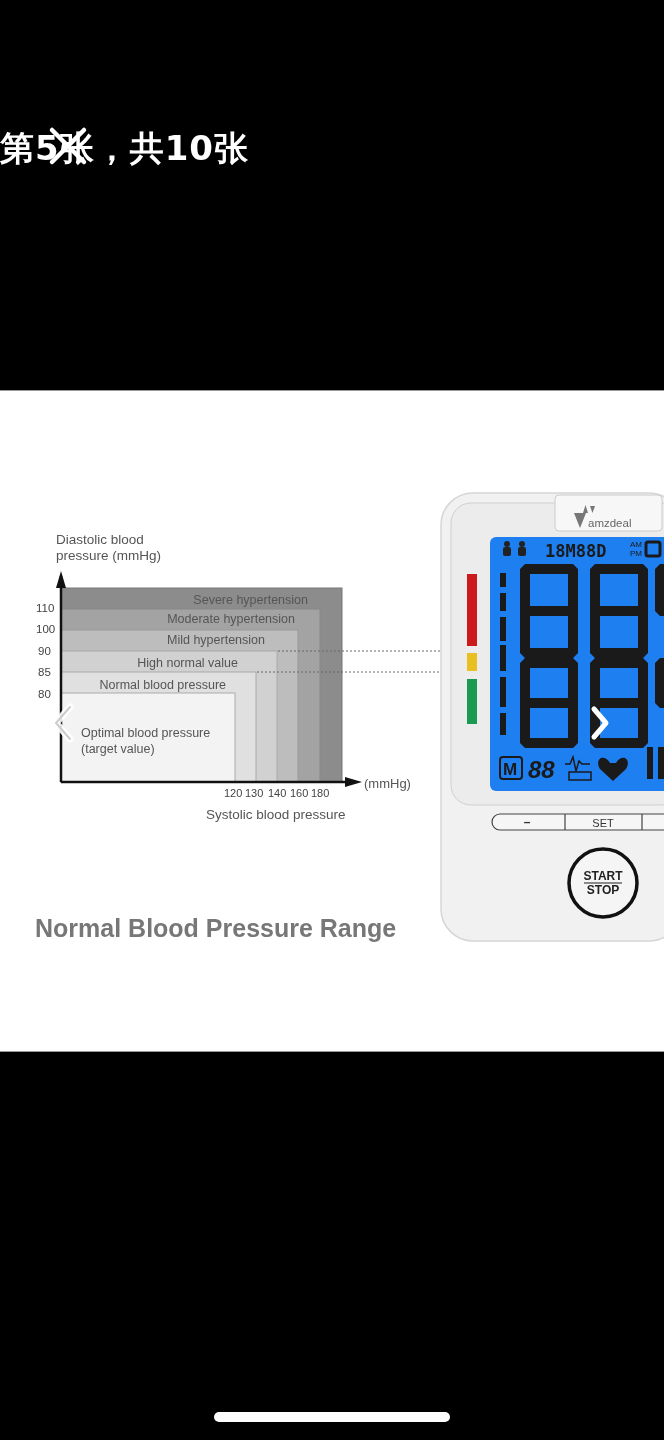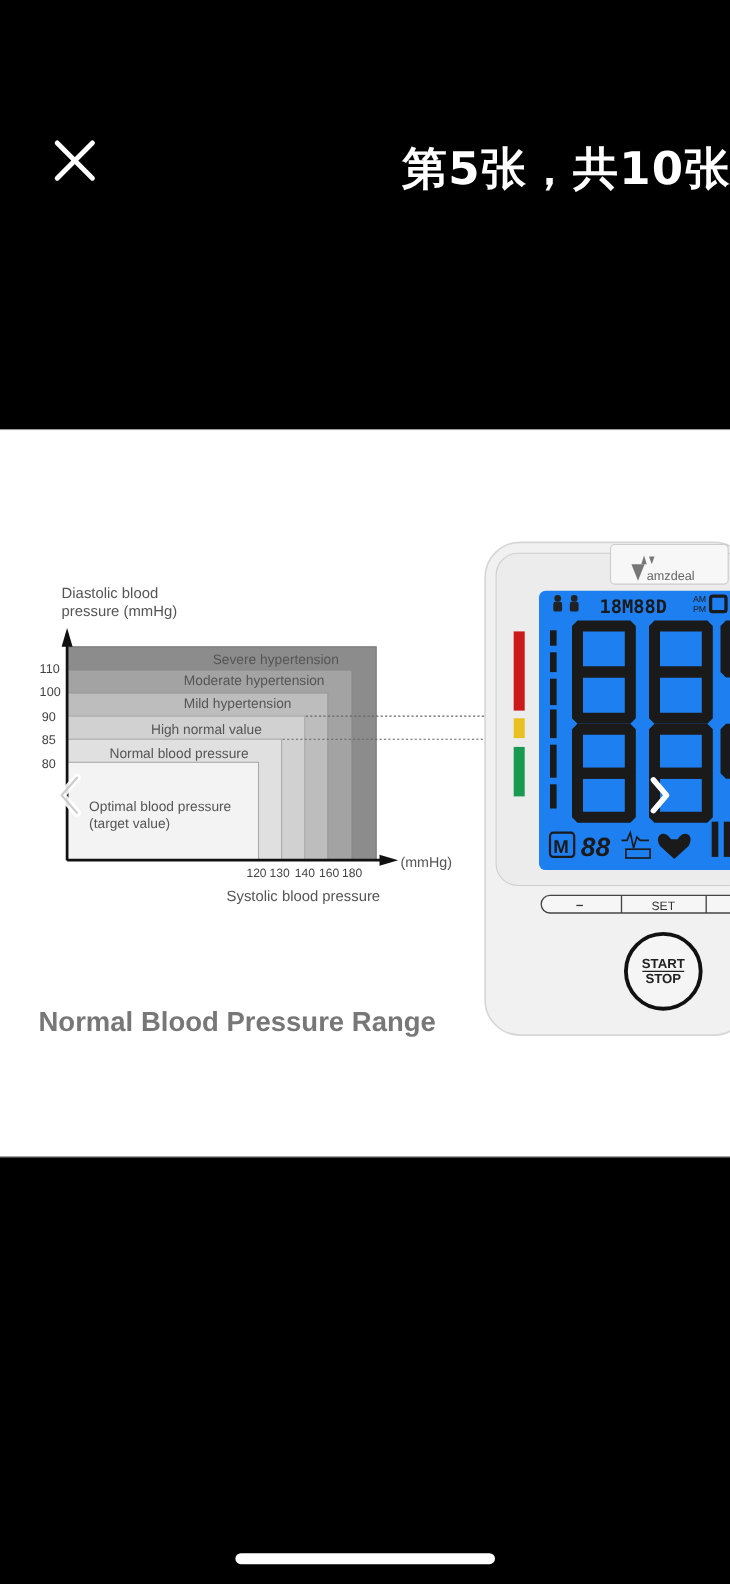--- a/index.html
+++ b/index.html
@@ -2,22 +2,22 @@
 <html><head>
 <meta charset="utf-8">
 <style>
   * { box-sizing: border-box; margin: 0; padding: 0; }
   html, body { width: 664px; height: 1440px; background: #000; overflow: hidden; }
   body { position: relative; font-family: "Liberation Sans", sans-serif; }
 
   .topbar { position: absolute; left: 0; top: 0; width: 664px; height: 390px; background: #000; }
   .close-btn { position: absolute; left: 46px; top: 124px; width: 44px; height: 44px; cursor: pointer; }
   .close-btn svg { width: 44px; height: 44px; }
-  .counter { position: absolute; left: 0; width: 664px; top: 126px; text-align: right; color: #fff;
-             font-family: "DejaVu Sans", sans-serif; font-weight: bold; font-size: 41px; letter-spacing: 1px; }
+  .counter { position: absolute; left: 0; width: 664px; top: 126px; text-align: left; color: #fff;
+             font-family: "DejaVu Sans", sans-serif; font-weight: bold; font-size: 34px; letter-spacing: 1px; }
 
   .image-frame { position: absolute; left: 0; top: 390px; width: 664px; height: 662px; background: #fff; overflow: hidden;
                  border-top: 1px solid #999; border-bottom: 1px solid #999; }
 
   .chart-svg { position: absolute; left: 0; top: 0; width: 664px; height: 662px; }
 
   .nav-prev { position: absolute; left: 50px; top: 312px; width: 28px; height: 40px; cursor: pointer; }
   .nav-next { position: absolute; left: 586px; top: 312px; width: 28px; height: 40px; cursor: pointer; }
 
   .home-indicator { position: absolute; left: 214px; top: 1412px; width: 236px; height: 10px; border-radius: 5px; background: #fff; }

